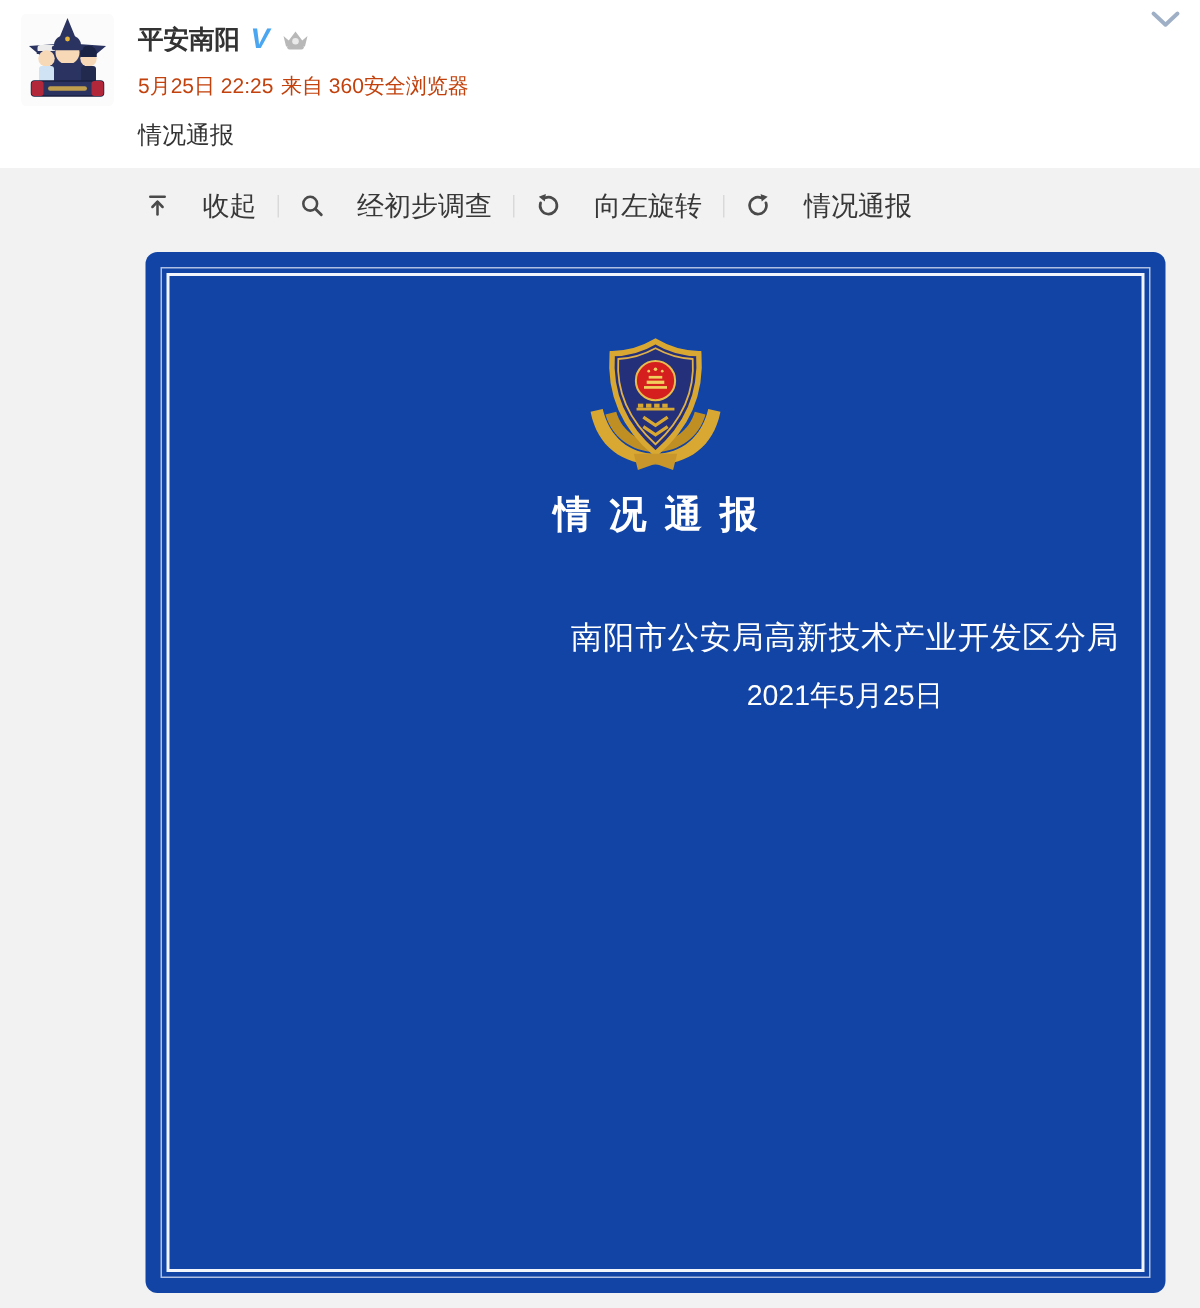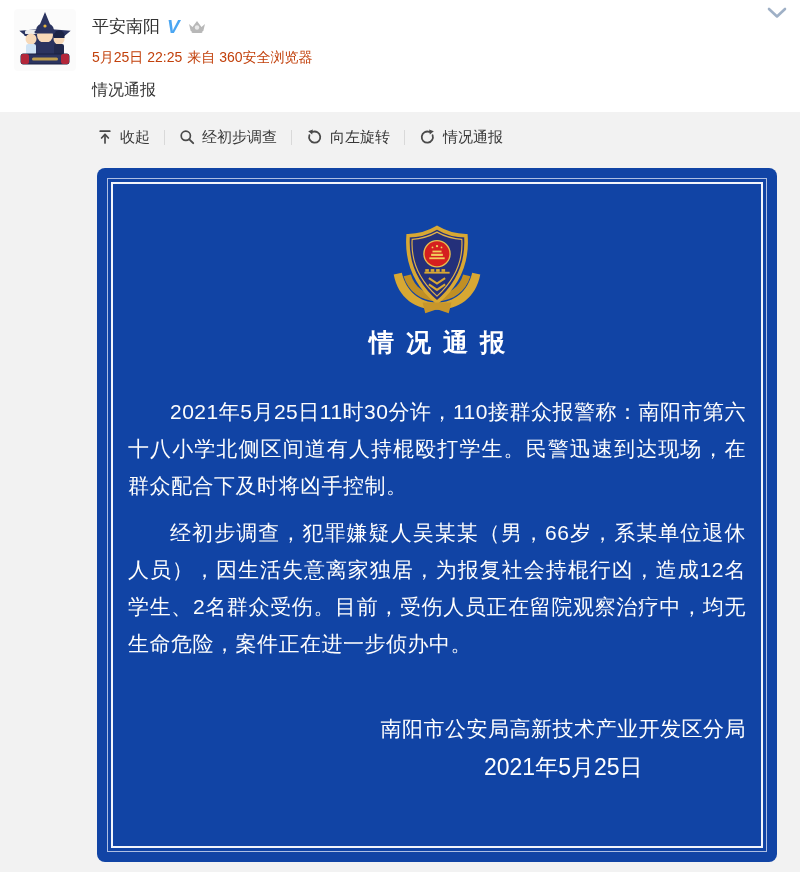--- a/index.html
+++ b/index.html
@@ -4,46 +4,46 @@
 <style>
   * { margin:0; padding:0; box-sizing:border-box; }
   html,body { width:800px; height:872px; }
   body { font-family:"Liberation Sans","DejaVu Sans",sans-serif; background:#f2f2f2; position:relative; overflow:hidden; }
 
   
   .post-header { position:absolute; left:0; top:0; width:800px; height:112px; background:#ffffff; }
   .avatar { position:absolute; left:14px; top:9px; width:62px; height:62px; border-radius:4px; overflow:hidden; cursor:pointer; }
   .head-main { position:absolute; left:92px; top:14px; }
   .name-row { display:flex; align-items:center; gap:7px; height:24px; }
-  .author { font-size:17px; font-weight:normal; color:#333333; cursor:pointer; }
+  .author { font-size:17px; font-weight:bold; color:#333333; cursor:pointer; }
   .v-badge { color:#4ba6f2; font-size:19px; font-weight:900; font-style:italic; line-height:1; }
   .crown-icon { display:inline-flex; align-items:center; }
   .time-row { margin-top:11px; font-size:14px; color:#c2410c; display:flex; gap:5px; }
   .post-text { margin-top:13px; font-size:16px; color:#333333; }
   .chevron { position:absolute; right:10px; top:4px; cursor:pointer; }
 
   
   .viewer { position:absolute; left:0; top:112px; width:800px; height:760px; background:#f2f2f2; }
   .toolbar { position:absolute; left:97px; top:9px; height:32px; display:flex; align-items:center; font-size:15px; color:#383838; }
-  .tool-btn { display:inline-flex; align-items:center; gap:7px; background:none; border:none; font-size:15px; color:#383838; font-family:inherit; cursor:pointer; }
+  .tool-btn { display:inline-flex; align-items:center; gap:22px; background:none; border:none; font-size:18px; color:#383838; font-family:inherit; cursor:pointer; }
   .tool-divider { width:1px; height:15px; background:#d9d9d9; margin:0 14px; }
 
   
   .notice-image { position:absolute; left:97px; top:56px; width:680px; height:694px; background:#1144a5; border-radius:8px; cursor:pointer; }
   .frame-outer { position:absolute; inset:10px; border:1px solid #aebfe3; pointer-events:none; }
   .frame-inner { position:absolute; inset:14px; border:2px solid #f2f5fb; pointer-events:none; }
   .notice-content { position:absolute; inset:16px; padding:0 15px; color:#ffffff; }
   .emblem { display:block; margin:40px auto 0 auto; }
   .notice-title { margin-top:10px; text-align:center; font-size:25px; font-weight:bold; letter-spacing:12px; text-indent:12px; color:#ffffff; }
   .notice-body { margin-top:34px; }
   .notice-body p { font-size:21px; line-height:37px; letter-spacing:0.5px; text-align:justify; text-indent:2em; color:#fdfdfd; }
   .notice-body p + p { margin-top:10px; }
   .signature { margin-top:48px; width:max-content; margin-left:auto; margin-right:0; }
   .sig-org { font-size:21px; line-height:37px; letter-spacing:0.5px; text-align:center; }
-  .sig-date { font-size:23px; line-height:37px; margin-top:2px; text-align:center; }
+  .sig-date { font-size:19px; line-height:37px; margin-top:2px; text-align:center; }
 </style>
 </head>
 <body>
 
 <div class="post-header">
 
   <div class="avatar">
     <svg width="62" height="62" viewBox="0 0 62 62">
       <rect width="62" height="62" fill="#fbfbfb"></rect>
       <path d="M31,3 L38.1,20.3 L56.7,21.7 L42.4,33.7 L46.9,51.8 L31,42 L15.1,51.8 L19.6,33.7 L5.3,21.7 L23.9,20.3 Z" fill="#2b3460"></path>
@@ -168,24 +168,20 @@
         <path d="M36,54 H64" stroke="#d8a833" stroke-width="2"></path>
 
         <path d="M41,60 L50,66 L59,60" fill="none" stroke="#d8a833" stroke-width="2.4"></path>
         <path d="M41,67 L50,73 L59,67" fill="none" stroke="#d8a833" stroke-width="2.4"></path>
 
         <path d="M34,87 L66,87 L63,99 L50,94.5 L37,99 Z" fill="#c8962a"></path>
       </svg>
 
       <div class="notice-title">情况通报</div>
 
-      <div class="notice-body">
-        <p>2021年5月25日11时30分许，110接群众报警称：南阳市第六十八小学北侧区间道有人持棍殴打学生。民警迅速到达现场，在群众配合下及时将凶手控制。</p>
-        <p>经初步调查，犯罪嫌疑人吴某某（男，66岁，系某单位退休人员），因生活失意离家独居，为报复社会持棍行凶，造成12名学生、2名群众受伤。目前，受伤人员正在留院观察治疗中，均无生命危险，案件正在进一步侦办中。</p>
-      </div>
 
       <div class="signature">
         <div class="sig-org">南阳市公安局高新技术产业开发区分局</div>
         <div class="sig-date">2021年5月25日</div>
       </div>
 
     </div>
   </div>
 </div>
 

